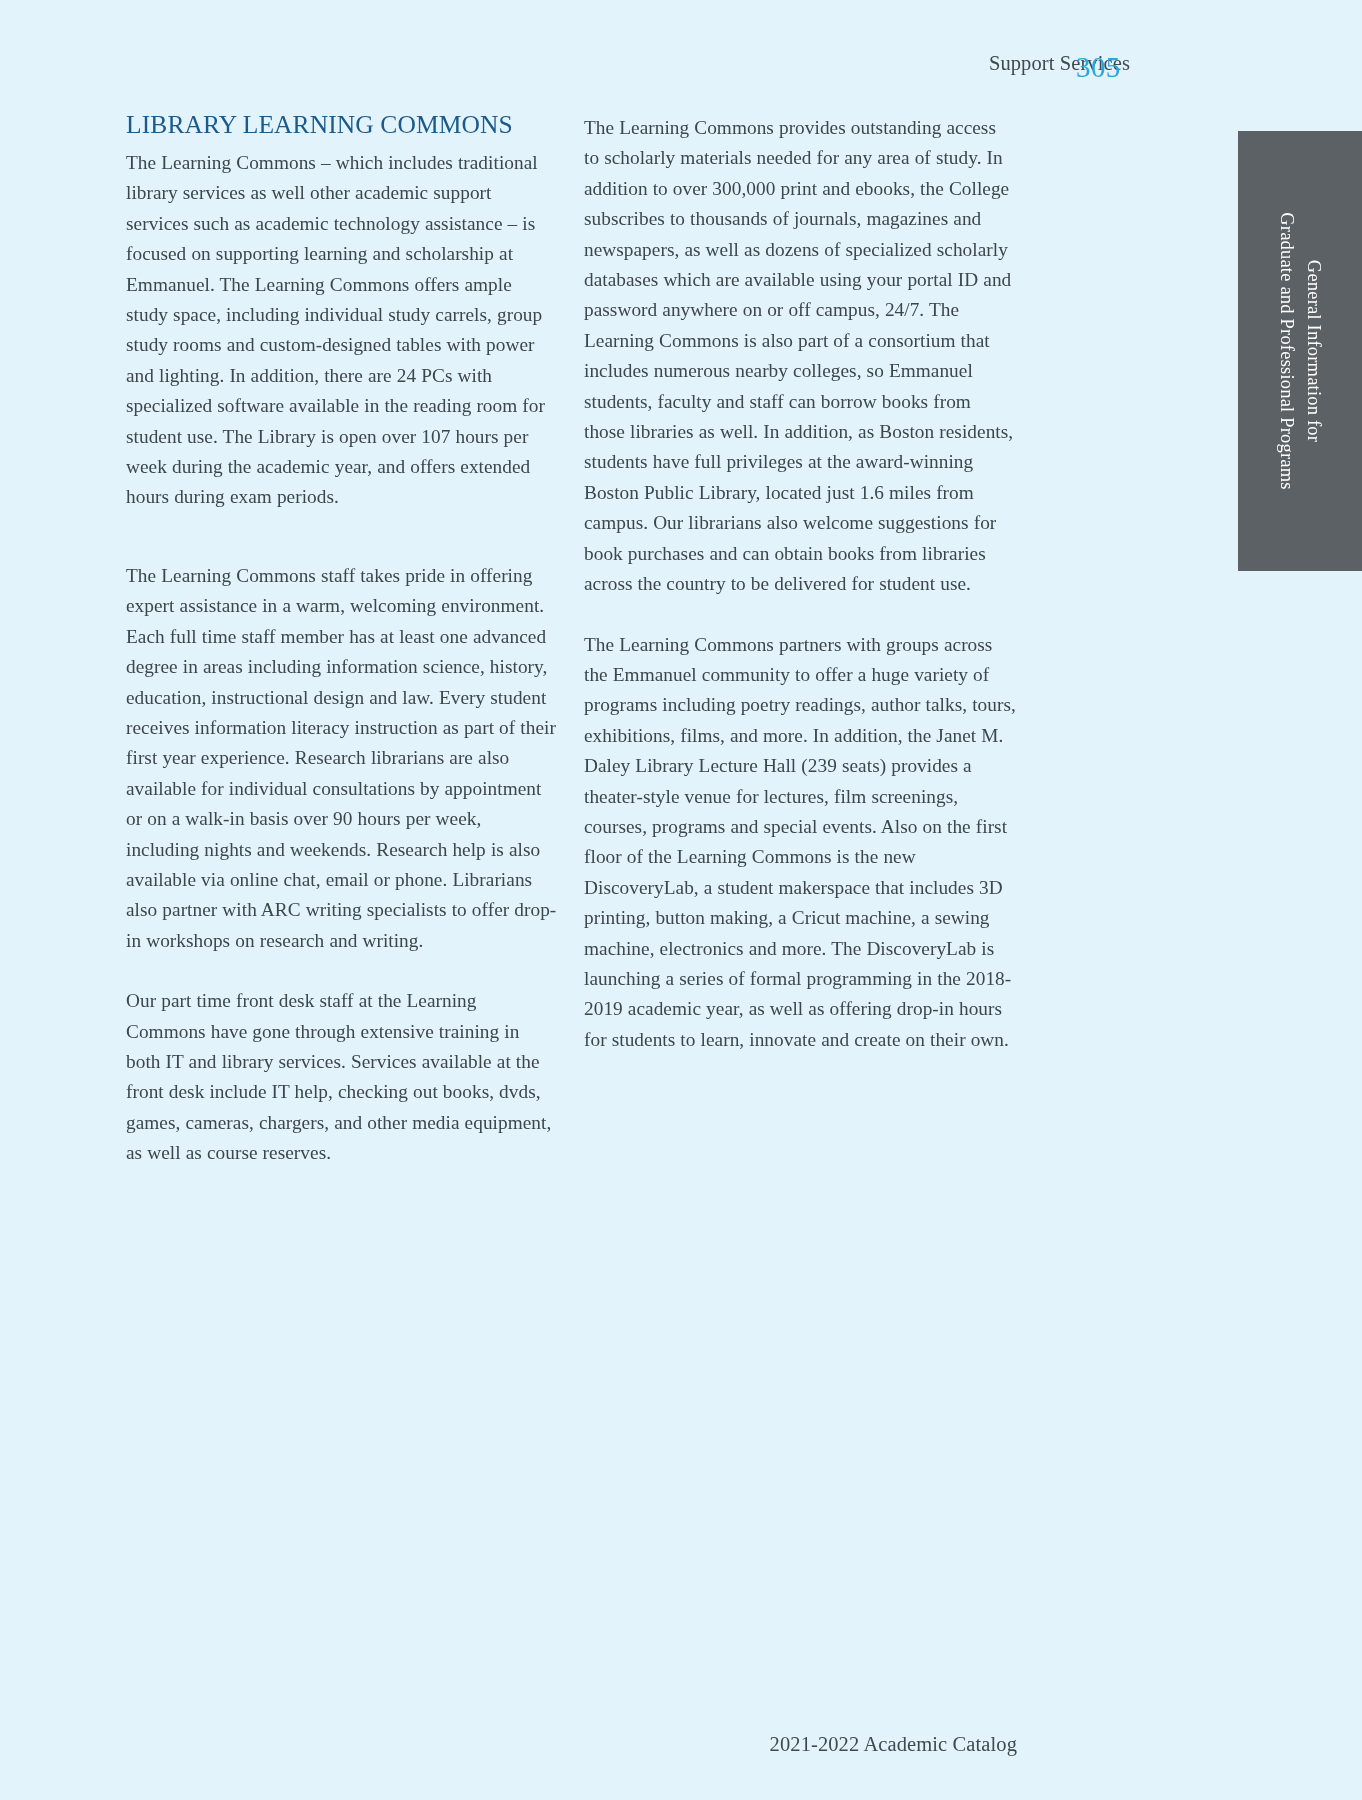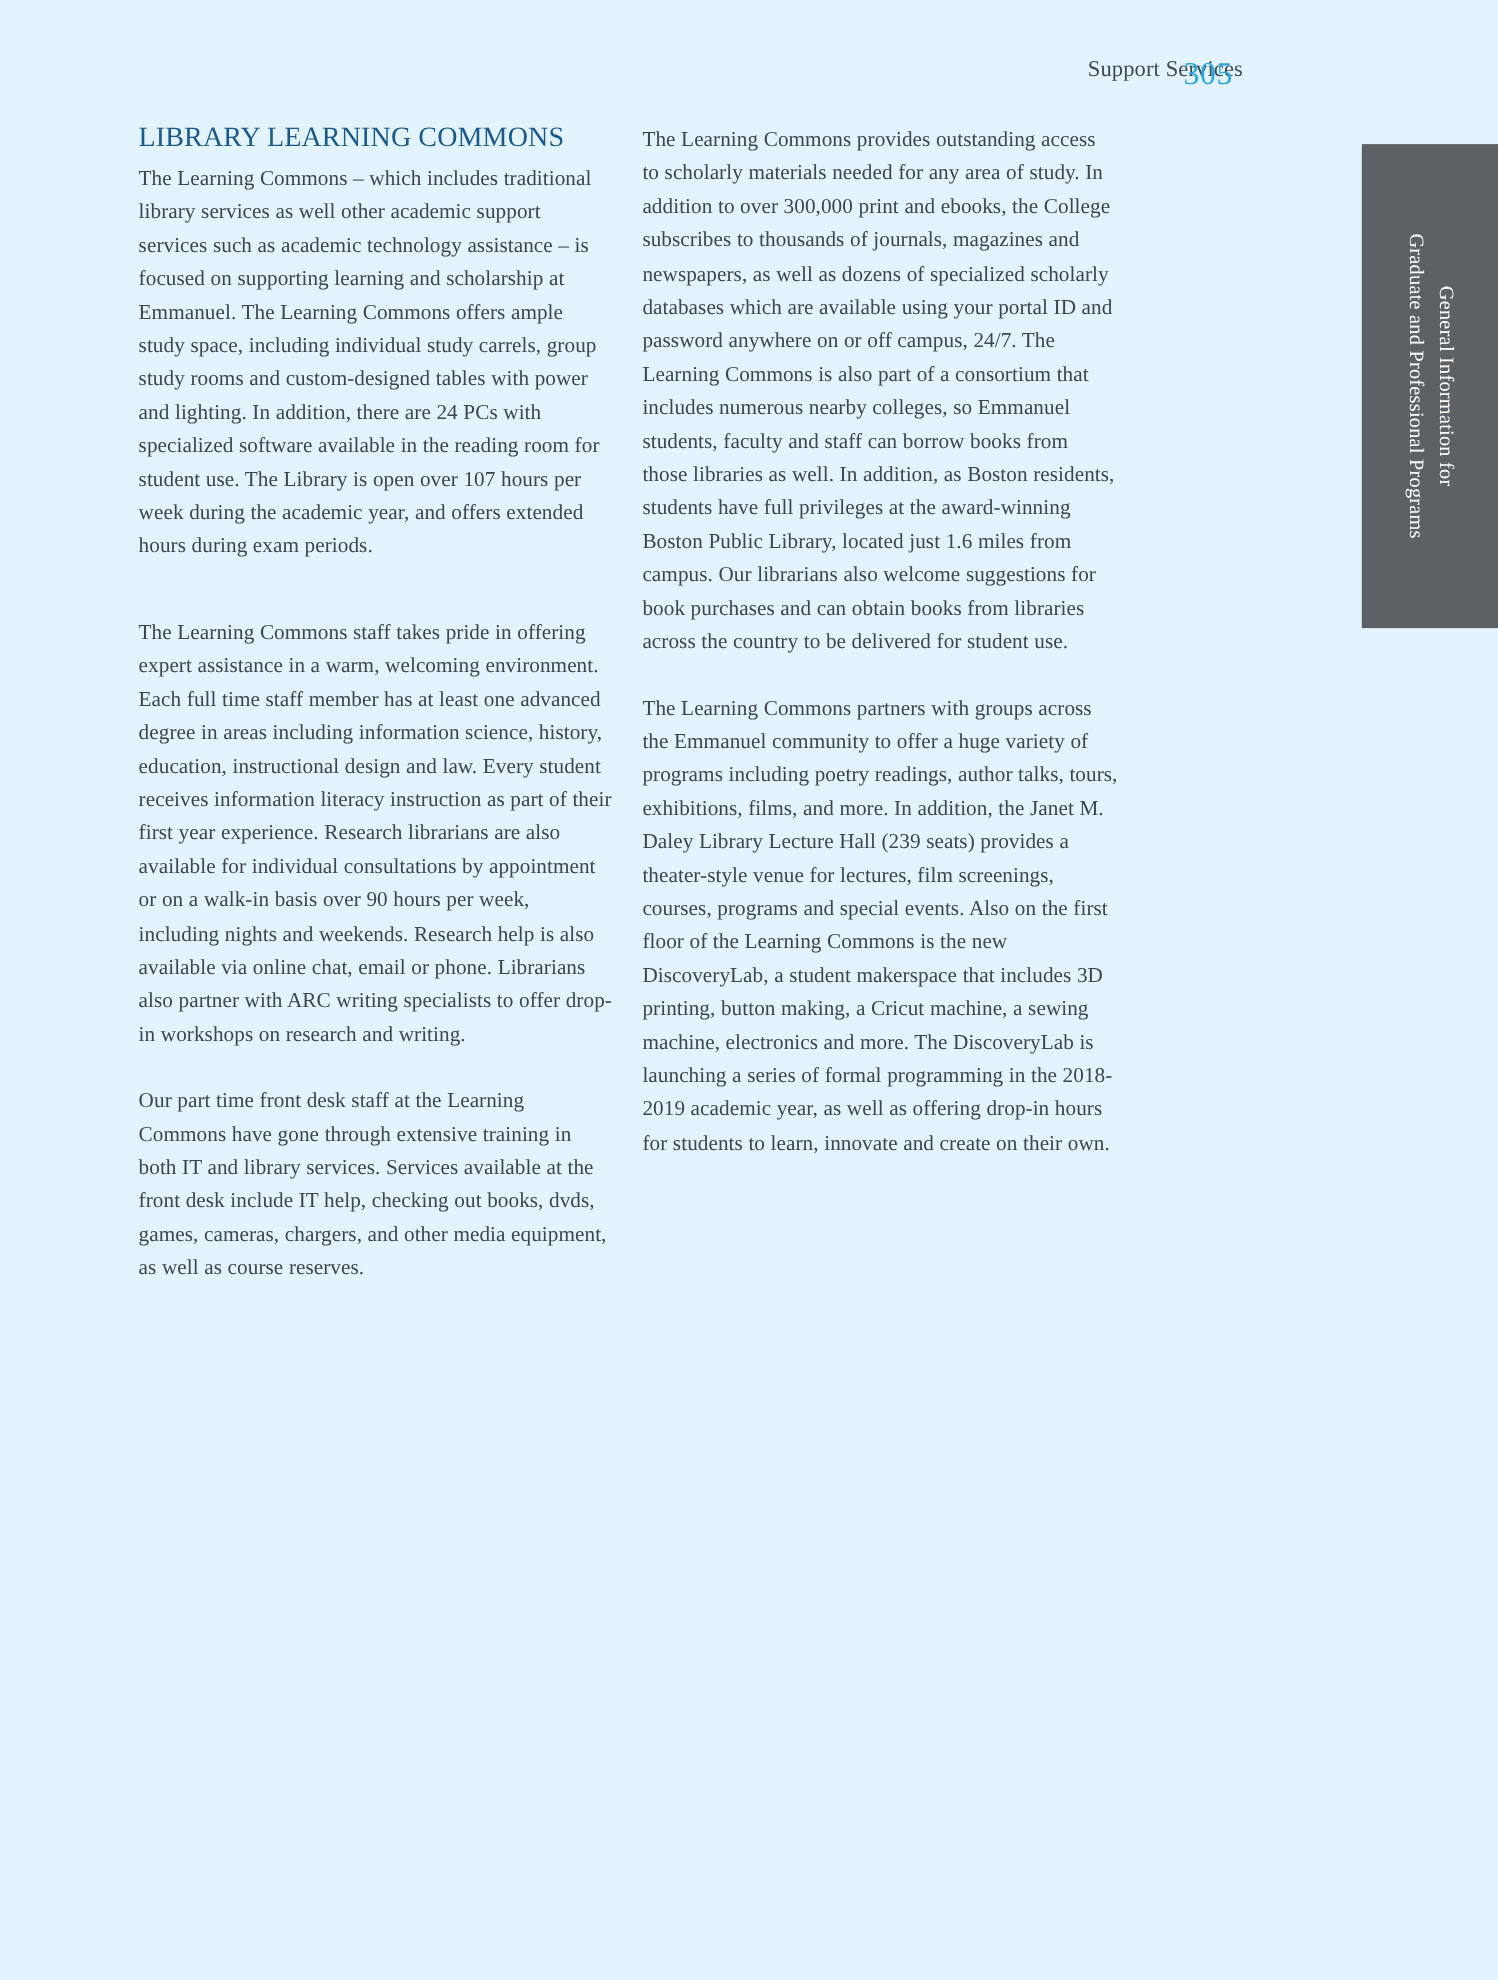--- a/index.html
+++ b/index.html
@@ -184,14 +184,17 @@
 
   </div>
 
   <div class="side-tab">
     <div class="side-tab-inner">
       <div class="side-tab-line">General Information for</div>
       <div class="side-tab-line">Graduate and Professional Programs</div>
     </div>
   </div>
 
+  <div class="footer">
+    <span class="footer-text">2021-2022 Academic Catalog</span>
+  </div>
 
 </div>
 
 </body></html>

